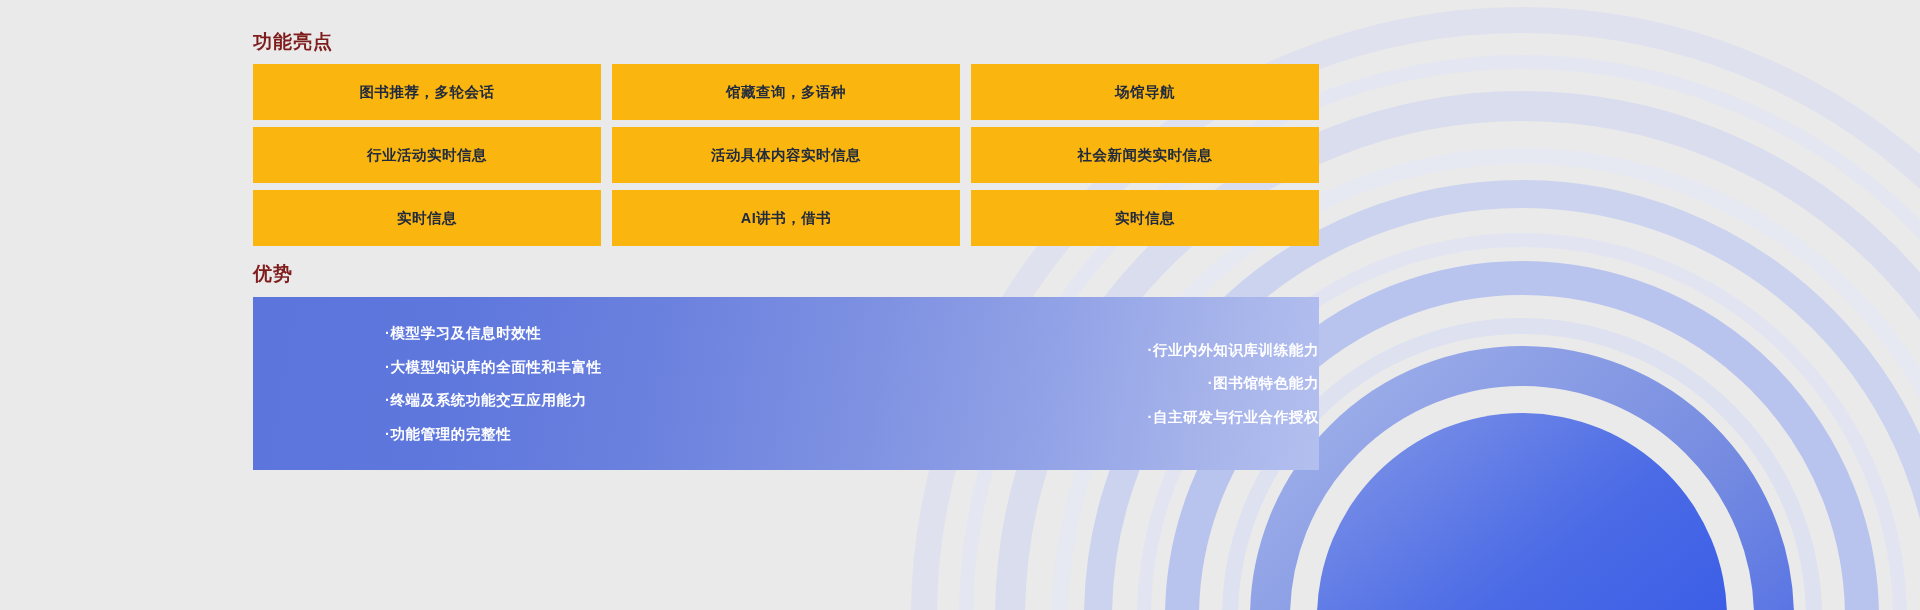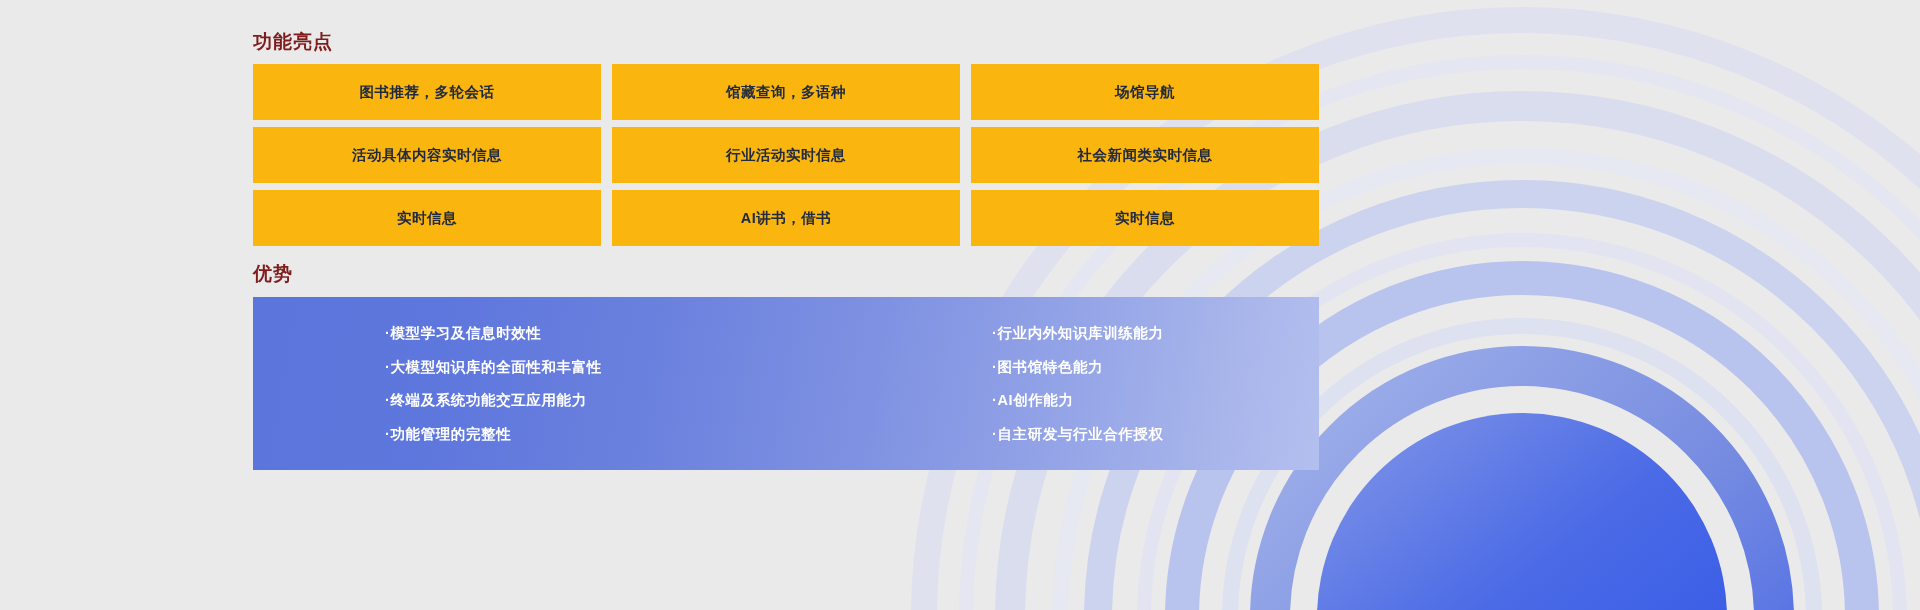--- a/index.html
+++ b/index.html
@@ -99,21 +99,21 @@
 
   .adv-col {
     display: flex;
     flex-direction: column;
     justify-content: center;
     gap: 19px;
     margin-left: 44px;
   }
 
   #adv-col-left  { padding-left: 88px; }
-  #adv-col-right { padding-left: 162px; }
+  #adv-col-right { padding-left: 162px; align-items: flex-end; }
 
   .adv-item {
     color: #ffffff;
     font-size: 14.5px;
     font-weight: bold;
     letter-spacing: 0.6px;
     line-height: 1;
     white-space: nowrap;
   }
 </style>
@@ -164,24 +164,24 @@
       <div class="feature-card">
         <span>图书推荐，多轮会话</span>
       </div>
       <div class="feature-card">
         <span>馆藏查询，多语种</span>
       </div>
       <div class="feature-card">
         <span>场馆导航</span>
       </div>
       <div class="feature-card">
+        <span>行业活动实时信息</span>
+      </div>
+      <div class="feature-card">
         <span>活动具体内容实时信息</span>
-      </div>
-      <div class="feature-card">
-        <span>行业活动实时信息</span>
       </div>
       <div class="feature-card">
         <span>社会新闻类实时信息</span>
       </div>
       <div class="feature-card">
         <span>实时信息</span>
       </div>
       <div class="feature-card">
         <span>AI讲书，借书</span>
       </div>
@@ -197,20 +197,19 @@
       <div id="adv-col-left" class="adv-col">
         <div class="adv-item">·模型学习及信息时效性</div>
         <div class="adv-item">·大模型知识库的全面性和丰富性</div>
         <div class="adv-item">·终端及系统功能交互应用能力</div>
         <div class="adv-item">·功能管理的完整性</div>
       </div>
 
       <div id="adv-col-right" class="adv-col">
         <div class="adv-item">·行业内外知识库训练能力</div>
         <div class="adv-item">·图书馆特色能力</div>
-        <div class="adv-item">·AI创作能力</div>
         <div class="adv-item">·自主研发与行业合作授权</div>
       </div>
 
     </div>
 
   </div>
 </div>
 
 </body></html>

